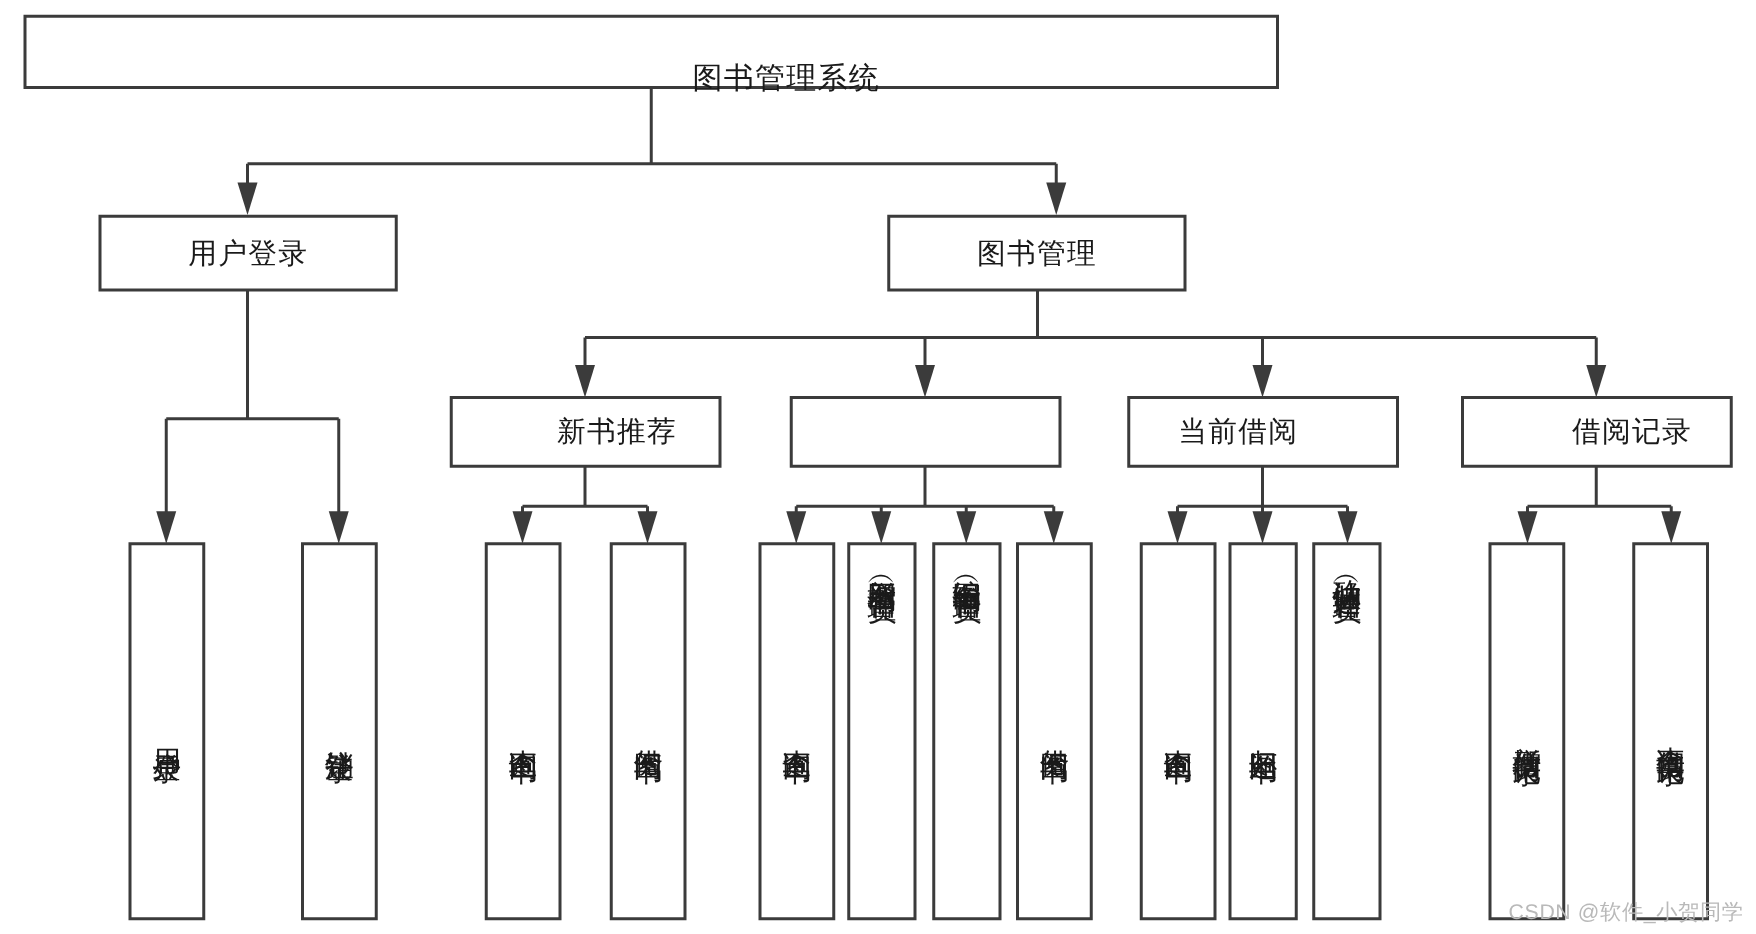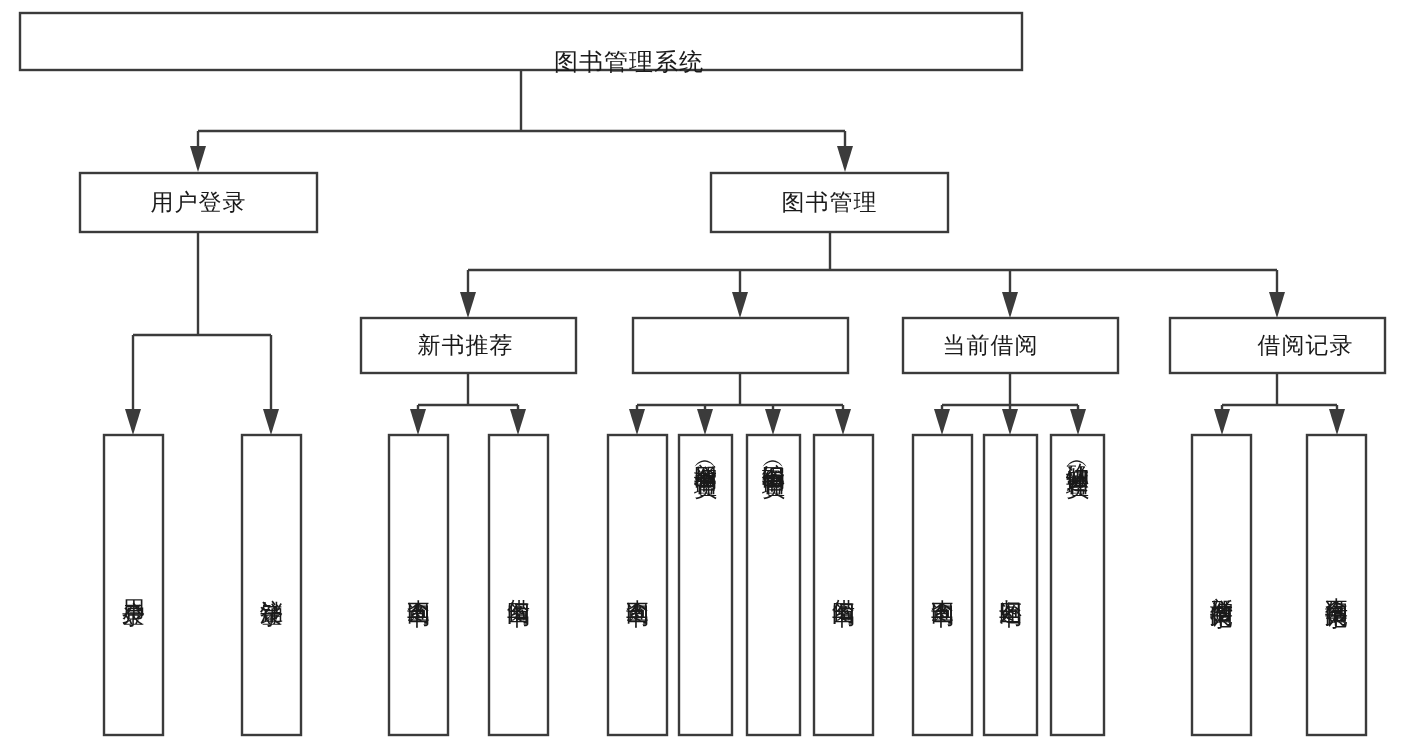--- a/index.html
+++ b/index.html
@@ -201,21 +201,21 @@
   </div>
 
   <div class="htext-wrap" style="left:80px; top:173px; width:237px; height:59px;">
     <span class="htext">用户登录</span>
   </div>
 
   <div class="htext-wrap" style="left:711px; top:173px; width:237px; height:59px;">
     <span class="htext">图书管理</span>
   </div>
 
-  <div class="htext-wrap" style="left:361px; top:318px; width:209px; height:55px;">
+  <div class="htext-wrap" style="left:361px; top:318px; width:209px; height:55px;padding-left:28px;">
     <span class="htext">新书推荐</span>
   </div>
 
 
   <div class="htext-wrap" style="left:903px; top:318px; width:175px; height:55px;">
     <span class="htext">当前借阅</span>
   </div>
 
   <div class="htext-wrap" style="left:1170px; top:318px; width:215px; height:55px;padding-left:28px;">
     <span class="htext">借阅记录</span>
@@ -266,14 +266,15 @@
   </div>
 
   <div class="vtext-wrap" style="left:1192px; top:435px; width:59px; height:300px;">
     <span class="vtext">新增借阅记录</span>
   </div>
 
   <div class="vtext-wrap" style="left:1307px; top:435px; width:59px; height:300px;">
     <span class="vtext">查询借阅记录</span>
   </div>
 
+  <div class="watermark">CSDN @软件_小贺同学</div>
 
 </div>
 
 </body></html>

